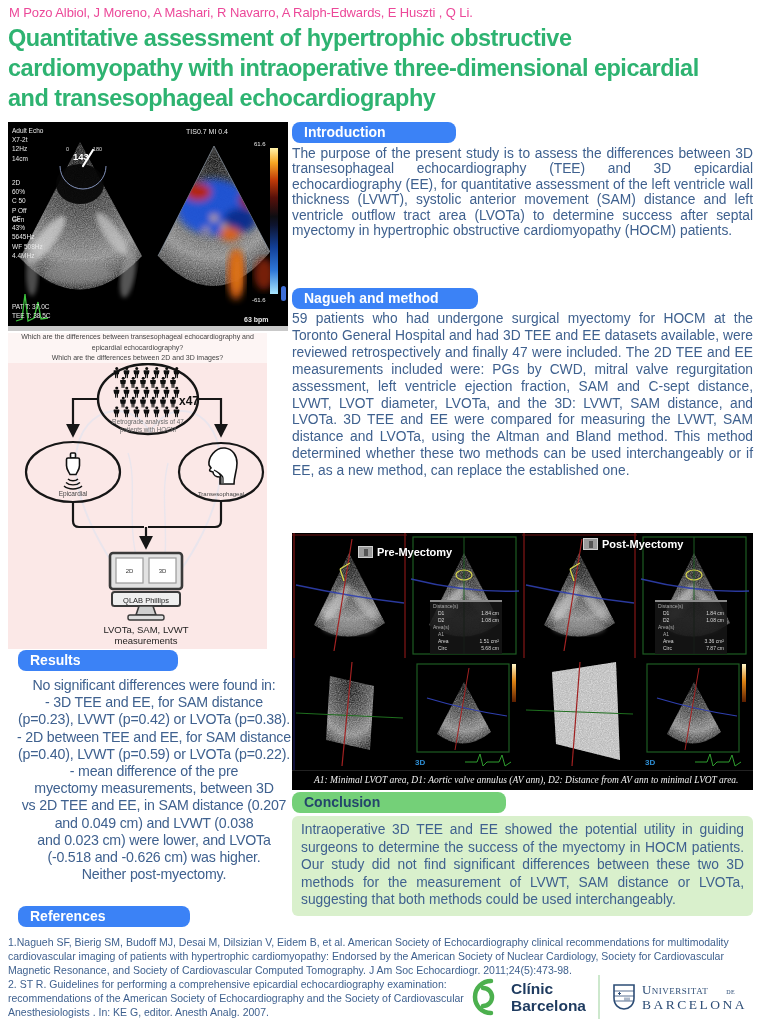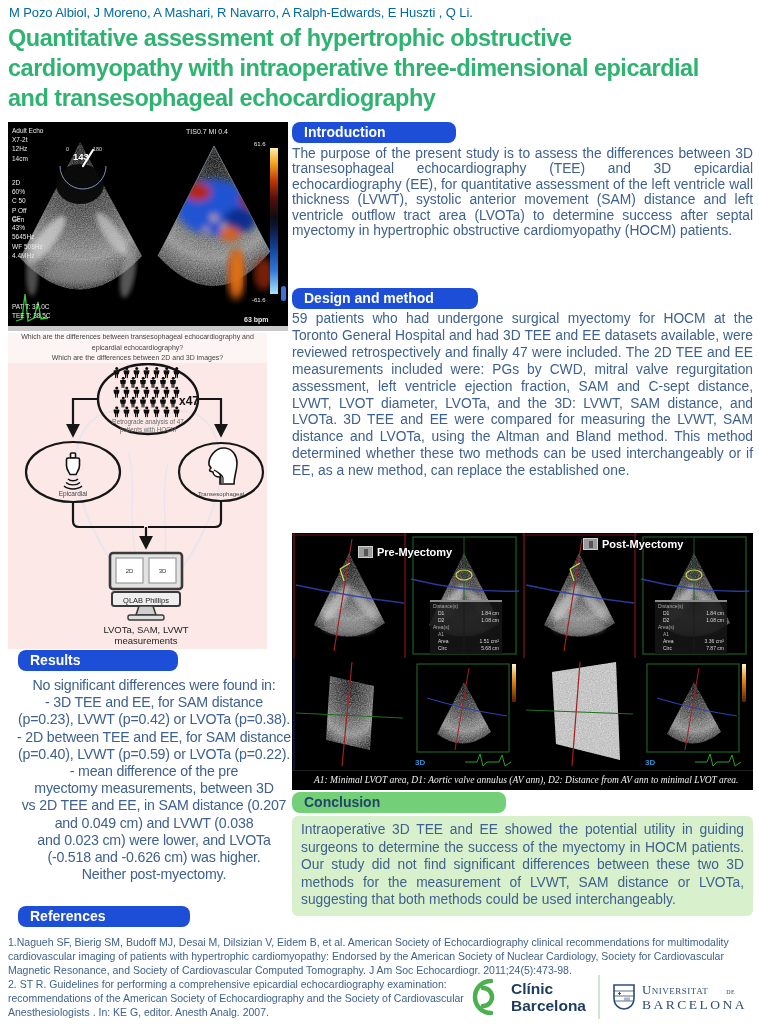--- a/index.html
+++ b/index.html
@@ -1,26 +1,26 @@
 <!DOCTYPE html>
 <html><head>
 <meta charset="utf-8">
 <style>
   html,body{margin:0;padding:0;background:#fff;}
   .page{position:relative;width:759px;height:1024px;background:#ffffff;overflow:hidden;
         font-family:"Liberation Sans", sans-serif;}
   .pre{white-space:pre-line;}
 
   
-  .authors{position:absolute;left:9px;top:5px;font-size:13px;color:#0369a1;letter-spacing:-0.1px;}
+  .authors{position:absolute;left:9px;top:5px;font-size:13px;color:#ec4899;letter-spacing:-0.1px;}
   .title{position:absolute;left:8px;top:23px;color:#2eb371;font-weight:bold;}
   .title div{font-size:23.5px;line-height:30px;letter-spacing:-0.5px;white-space:nowrap;}
 
   
-  .sec-h{position:absolute;background:#1d4ed8;color:#fff;font-weight:bold;font-size:14px;
+  .sec-h{position:absolute;background:#3b82f6;color:#fff;font-weight:bold;font-size:14px;
          padding:2px 0 3px 12px;border-radius:8px;box-sizing:border-box;}
   .sec-h.green{background:#74d078;color:#24456b;}
   .txt{position:absolute;color:#3f618f;text-align:center;}
   .just{text-align:justify;}
 
   #intro-b{left:292px;top:146px;width:461px;font-size:13.8px;line-height:15.4px;}
   #design-b{left:292px;top:311px;width:461px;font-size:13.8px;line-height:16.9px;}
   #results-b{left:8px;top:677px;width:292px;font-size:14.2px;line-height:17.2px;letter-spacing:-0.2px;}
   #concl-b{left:292px;top:816px;width:443px;font-size:13.8px;line-height:17.5px;
            background:#d9f0cc;border-radius:6px;padding:5px 9px 7px 9px;}
@@ -279,21 +279,21 @@
         <rect x="120" y="252" width="36" height="5" rx="2" fill="#dedede" stroke="#3a3a3a" stroke-width="1.4"></rect>
       </g>
       <text x="138" y="270" font-size="9.5" fill="#1c1c1c" text-anchor="middle">LVOTa, SAM, LVWT</text>
       <text x="138" y="281" font-size="9.5" fill="#1c1c1c" text-anchor="middle">measurements</text>
     </svg>
   </div>
 
   <div class="sec-h" style="left:292px;top:122px;width:164px;">Introduction</div>
   <div class="txt just" id="intro-b">The purpose of the present study is to assess the differences between 3D transesophageal echocardiography (TEE) and 3D epicardial echocardiography (EE), for quantitative assessment of the left ventricle wall thickness (LVWT), systolic anterior movement (SAM) distance and left ventricle outflow tract area (LVOTa) to determine success after septal myectomy in hypertrophic obstructive cardiomyopathy (HOCM) patients.</div>
 
-  <div class="sec-h" style="left:292px;top:288px;width:186px;">Design and method</div>
+  <div class="sec-h" style="left:292px;top:288px;width:186px;">Nagueh and method</div>
   <div class="txt just" id="design-b">59 patients who had undergone surgical myectomy for HOCM at the Toronto General Hospital and had 3D TEE and EE datasets available,  were reviewed retrospectively and finally 47 were included. The 2D TEE and EE measurements included were: PGs by CWD, mitral valve regurgitation assessment, left ventricle ejection fraction, SAM and C-sept distance, LVWT, LVOT diameter, LVOTa, and the 3D: LVWT, SAM distance, and LVOTa.  3D TEE and EE were compared for measuring the LVWT, SAM distance and LVOTa, using the Altman and Bland method. This method determined whether these two methods can be used interchangeably or if EE, as a new method, can replace the established one.</div>
 
   <div id="figure">
     <div class="fig-row" id="fig-top">
         <svg width="115" height="125" viewBox="0 0 115 125">
           <rect width="115" height="125" fill="#000"></rect>
           <line x1="2" y1="0" x2="2" y2="125" stroke="#6a1212" stroke-width="1.5"></line>
           <line x1="113" y1="0" x2="113" y2="125" stroke="#6a1212" stroke-width="1.5"></line>
           <line x1="0" y1="2" x2="115" y2="2" stroke="#6a1212" stroke-width="1"></line>
           <path d="M57,20 L22,92 Q57,116 93,90 Z" fill="url(#gsec)"></path>

